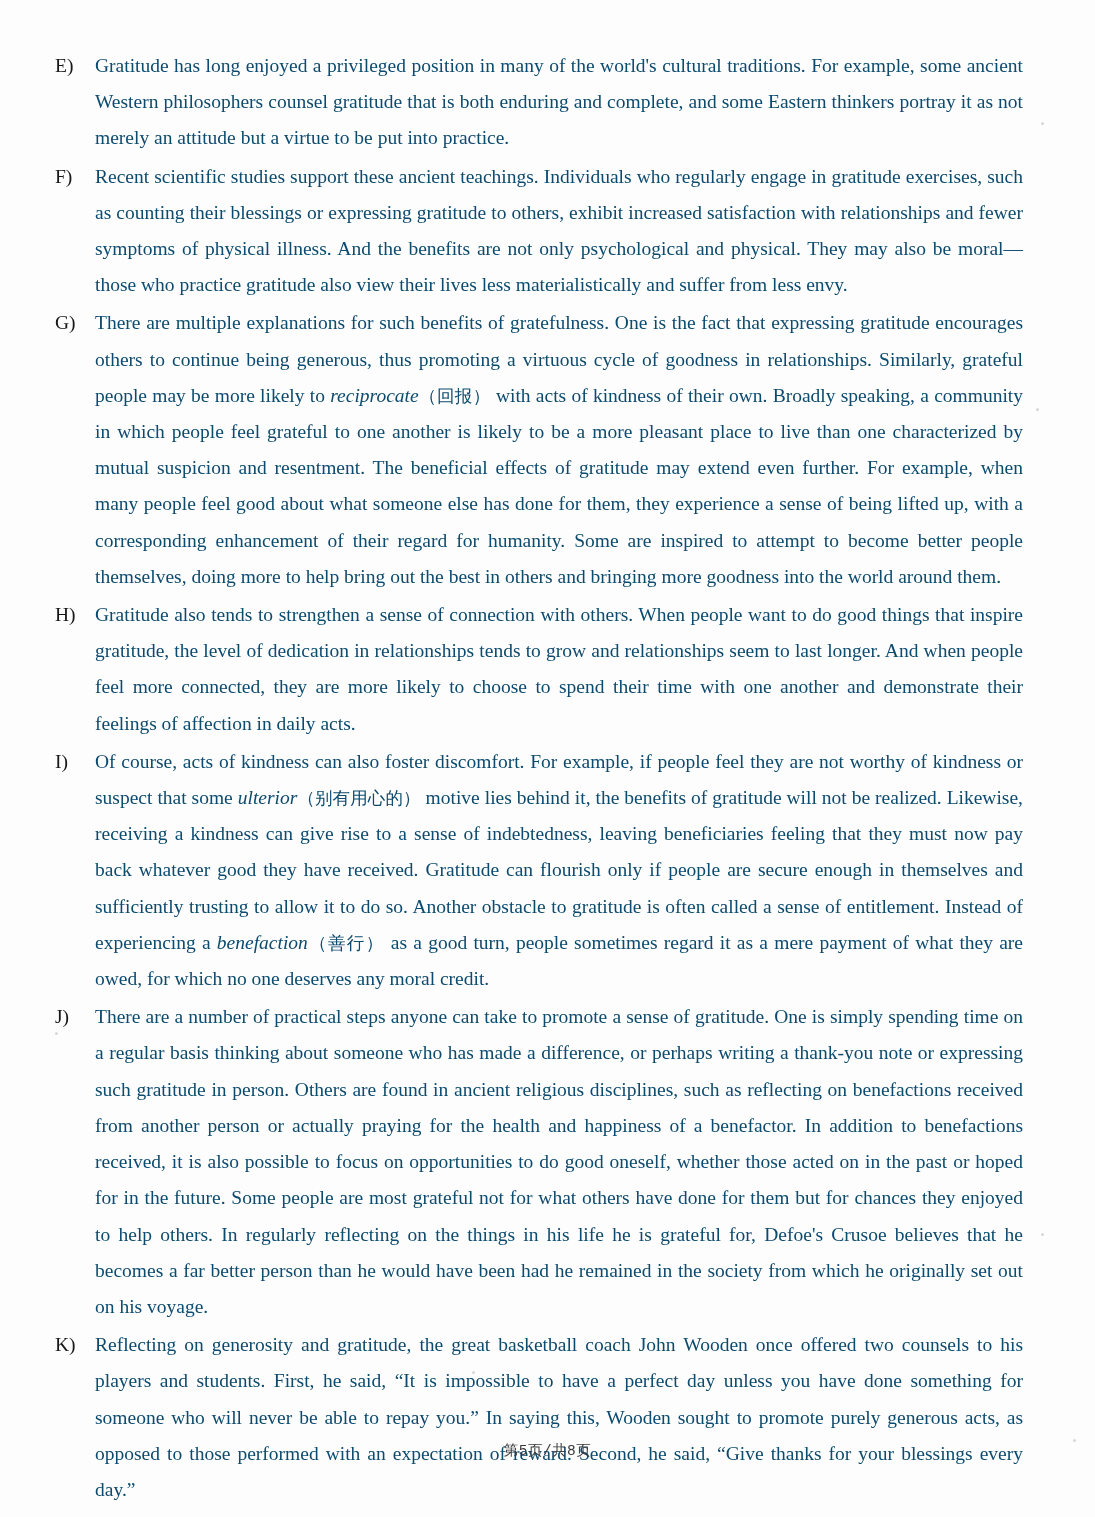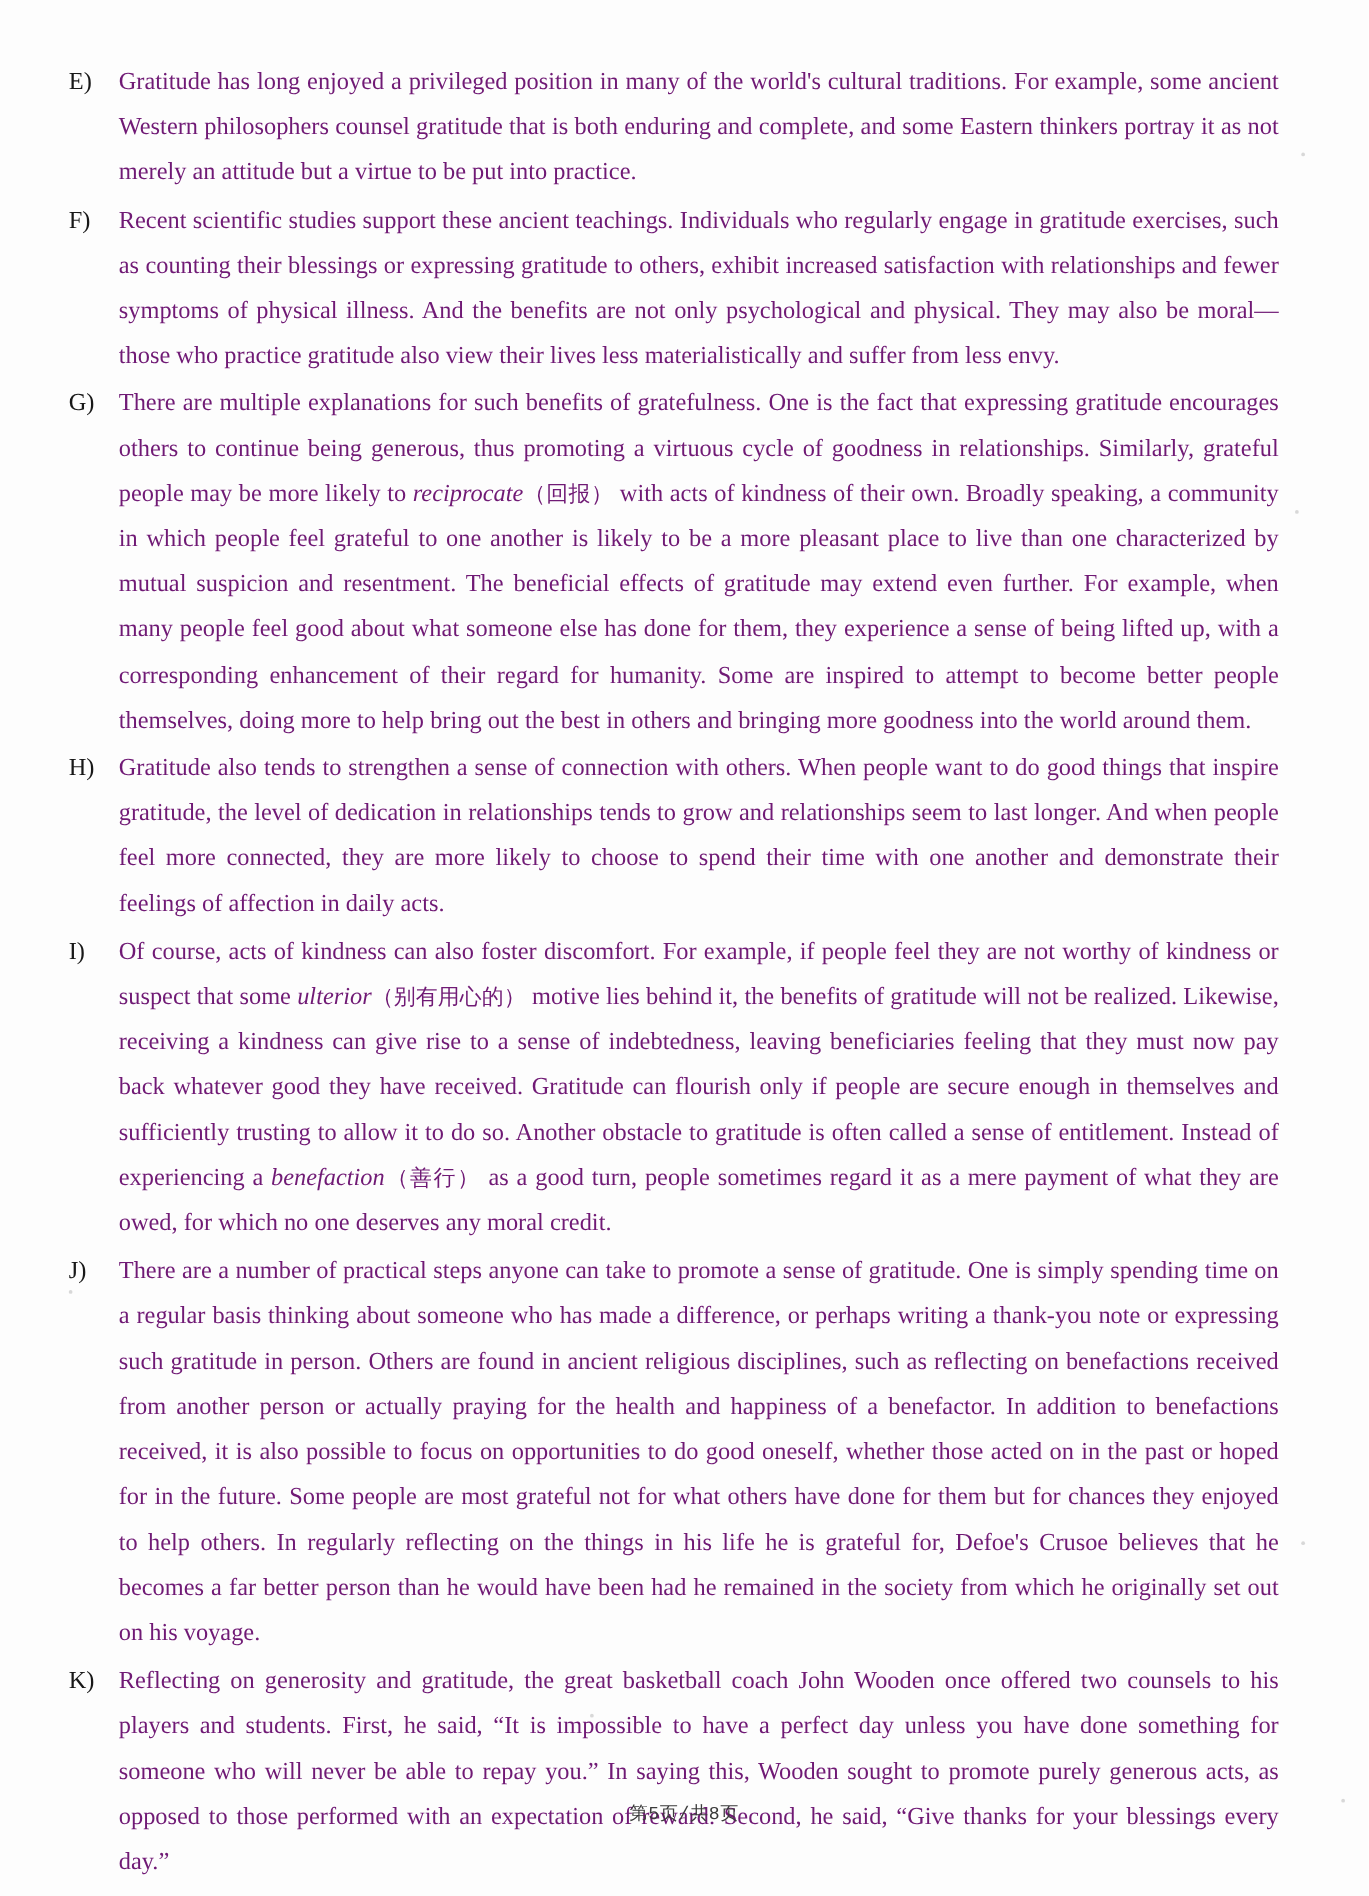--- a/index.html
+++ b/index.html
@@ -38,21 +38,21 @@
     letter-spacing: 0px;
     color: #181818;
   }
   .body-text {
     flex: 1 1 auto;
     font-size: 19.5px;
     line-height: 36.2px;
     text-align: justify;
     text-justify: inter-word;
     text-align-last: left;
-    color: #701a75;
+    color: #0c4a6e;
     hyphens: none;
   }
   .body-text i, .body-text em {
   }
   .cn {
     font-family: "DejaVu Sans", "Liberation Sans", sans-serif;
     font-size: 17.5px;
   }
   .footer {
     position: absolute;

